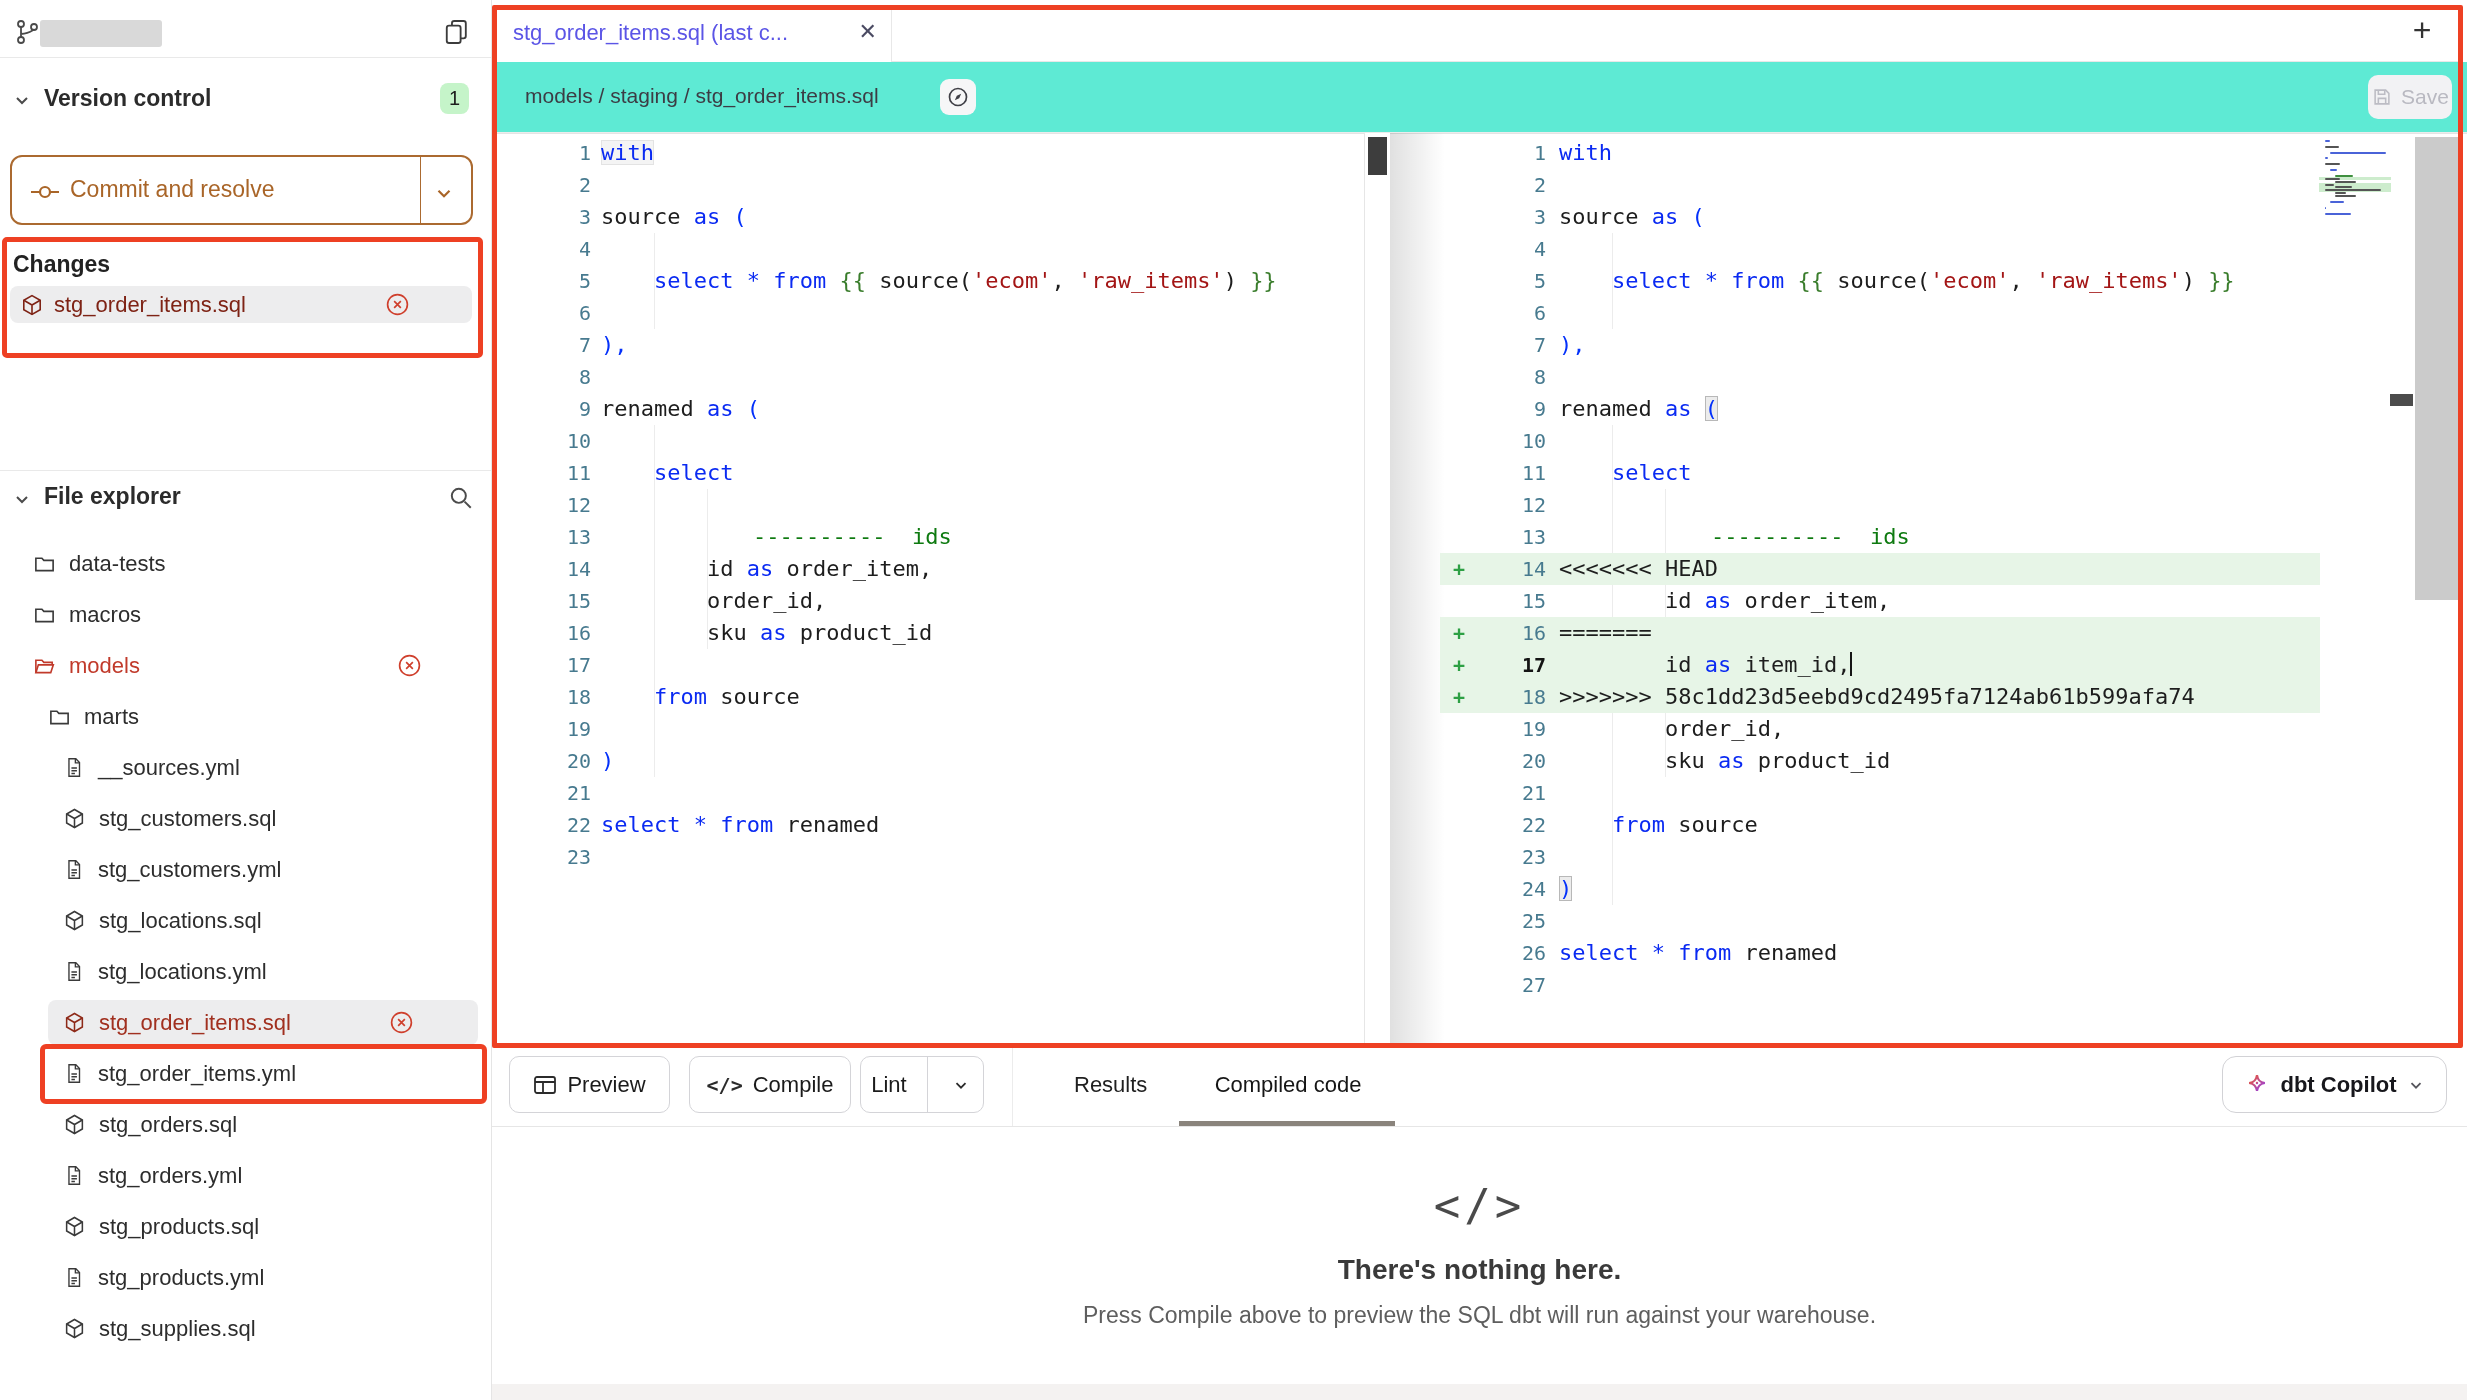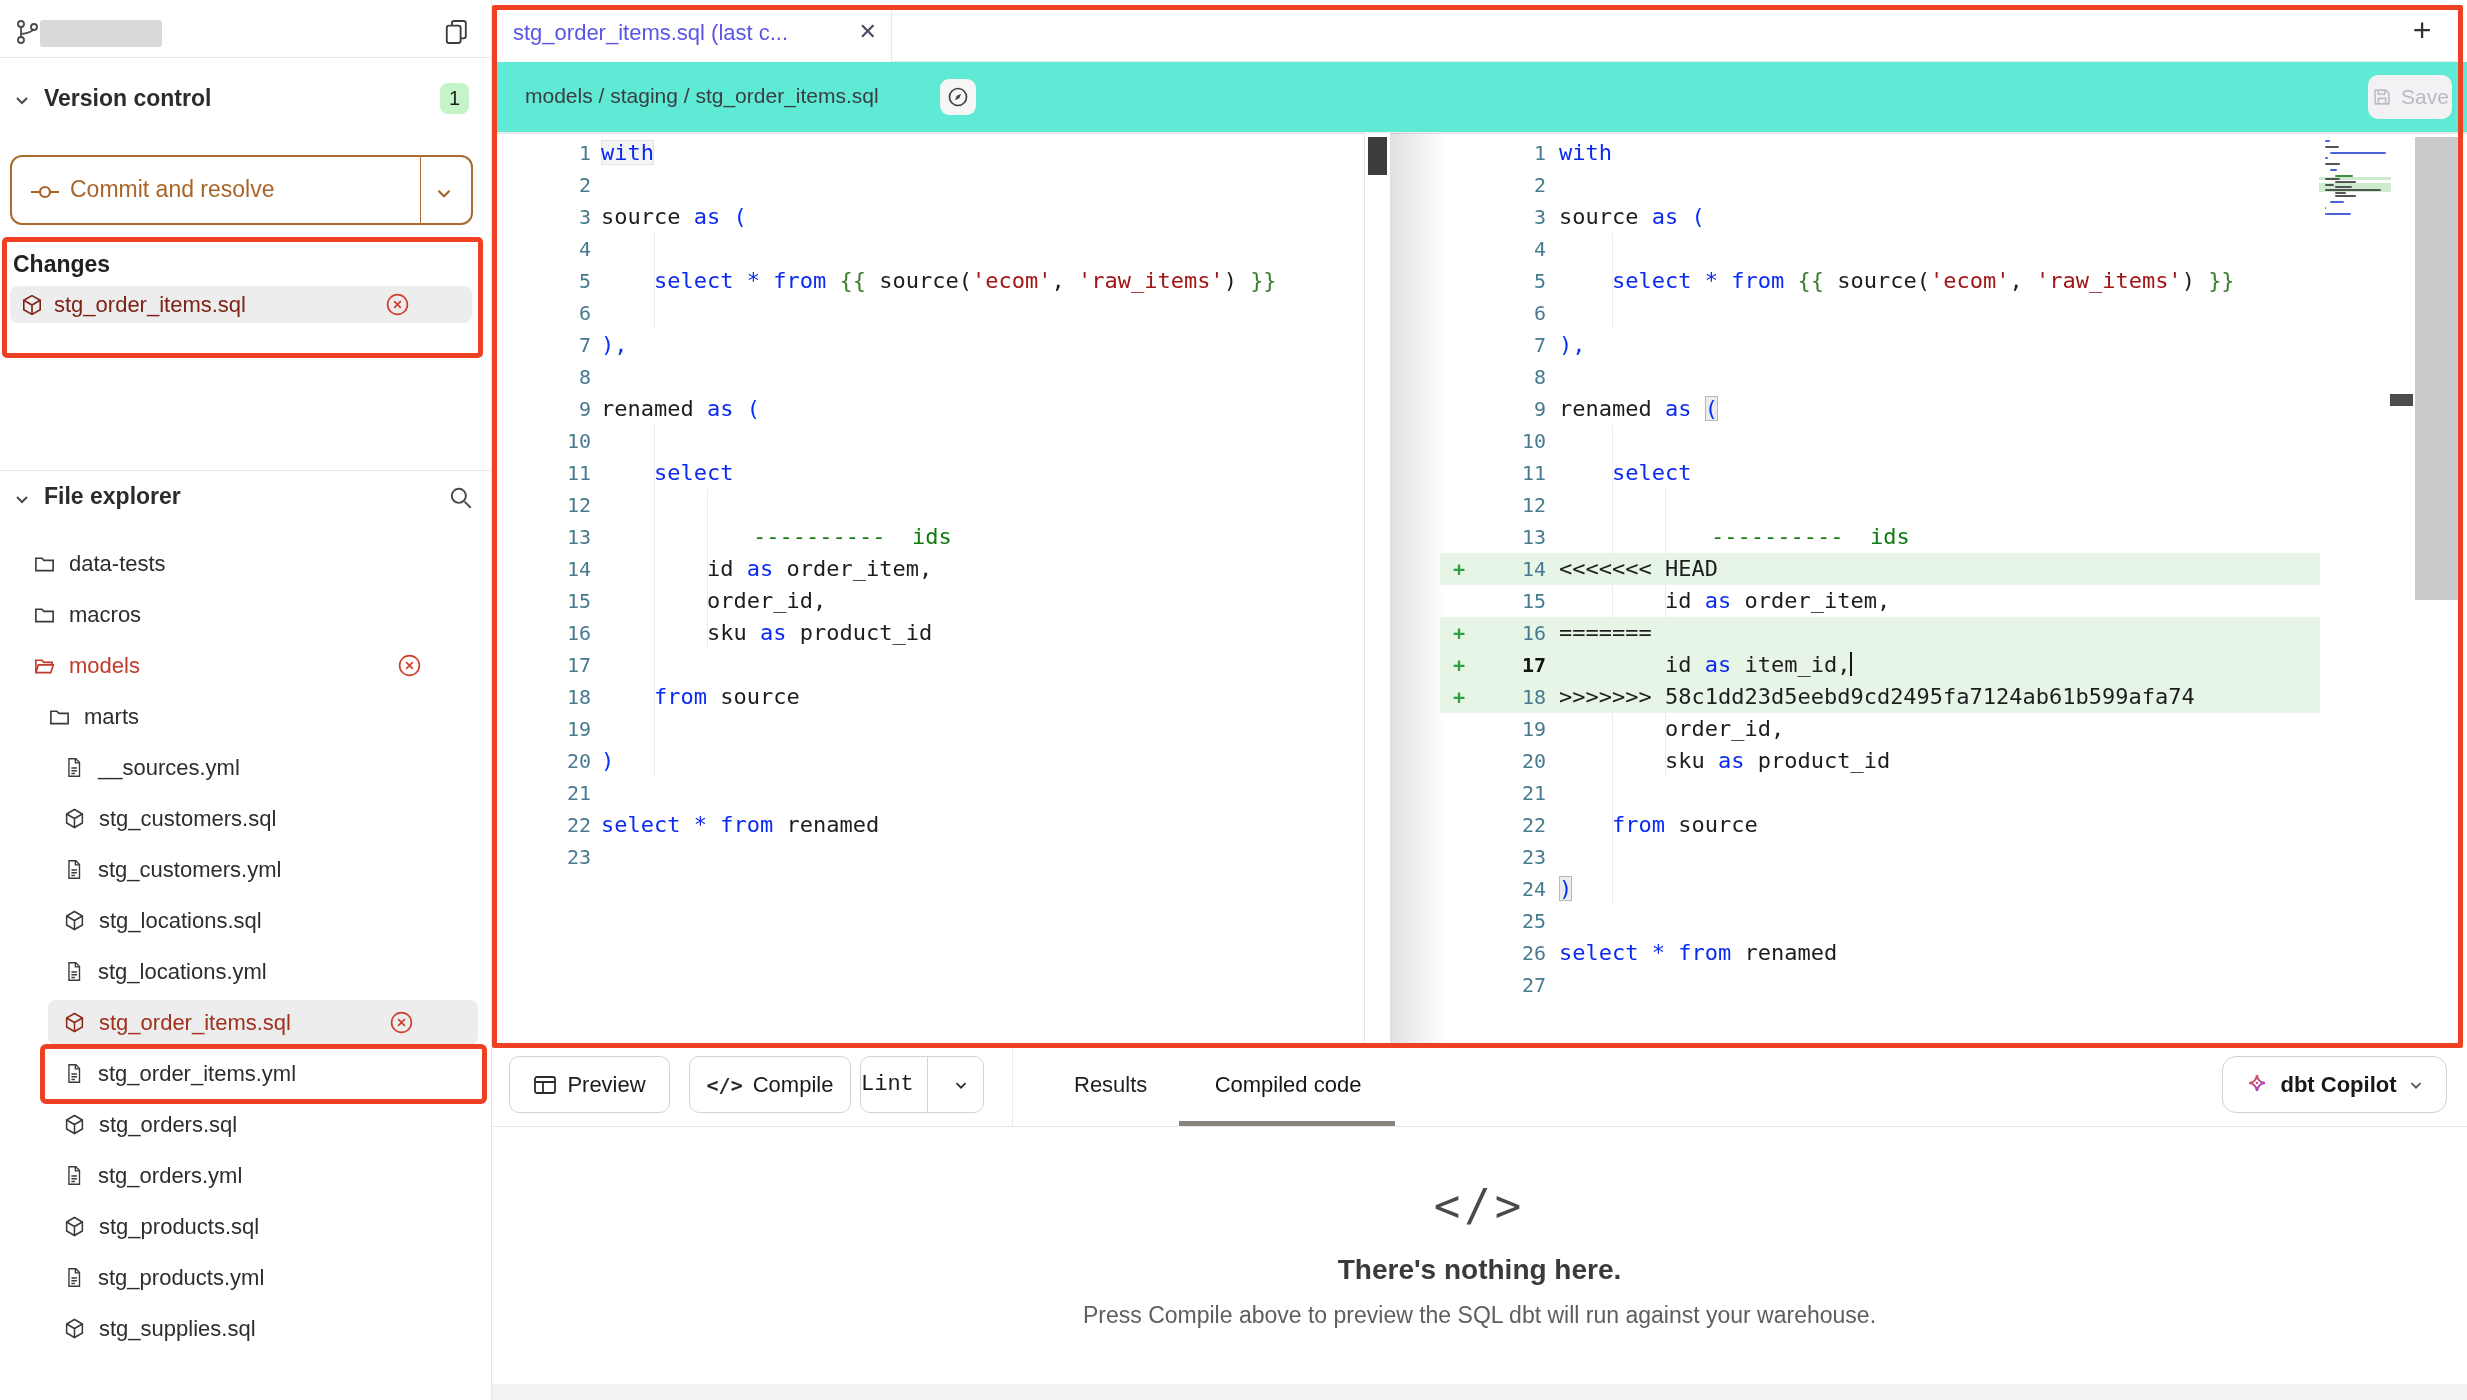--- a/index.html
+++ b/index.html
@@ -93,21 +93,21 @@
   #scroll-strip{position:absolute;left:1923px;top:137px;width:46px;height:463px;background:#cbcbcb;}
   #scroll-thumb{position:absolute;left:1898px;top:394px;width:23px;height:12px;background:#4c4c4c;cursor:grab;}
   
   #toolbar{position:absolute;left:0;top:1048px;width:1975px;height:79px;background:#fff;border-bottom:1px solid #e6e6e6;box-sizing:border-box;}
   .tb-btn{position:absolute;top:8px;height:57px;background:#fff;border:1px solid #d4d4d8;border-radius:10px;
           box-sizing:border-box;display:flex;align-items:center;justify-content:center;gap:10px;
           font-size:22px;font-weight:500;color:#1b1b1b;cursor:pointer;}
   #btn-preview{left:17px;width:161px;}
   #btn-compile{left:197px;width:162px;}
   #btn-lint{left:368px;width:124px;padding:0;}
-  #lint-label{flex:1;text-align:left;font-family:Liberation Mono, monospace;}
+  #lint-label{flex:1;text-align:center;}
   #lint-split{width:1px;height:55px;background:#d4d4d8;}
   #lint-caret{width:45px;display:flex;align-items:center;justify-content:center;}
   .compile-glyph{font:600 20px "DejaVu Sans Mono",monospace;color:#2b2b2b;}
   #tb-sep{position:absolute;left:520px;top:0;width:1px;height:78px;background:#ececec;}
   #tab-results{position:absolute;left:582px;top:0;width:72px;height:74px;line-height:74px;text-align:center;
                font-size:22px;color:#1f1f1f;cursor:pointer;}
   #tab-compiled{position:absolute;left:710px;top:0;width:172px;height:74px;line-height:74px;text-align:center;
                 font-size:22px;color:#161616;cursor:pointer;}
   #compiled-underline{position:absolute;left:687px;top:73px;width:216px;height:5px;background:#8a847c;}
   #copilot-btn{position:absolute;left:1730px;top:8px;width:225px;height:57px;border:1px solid #d2d2d6;border-radius:14px;

